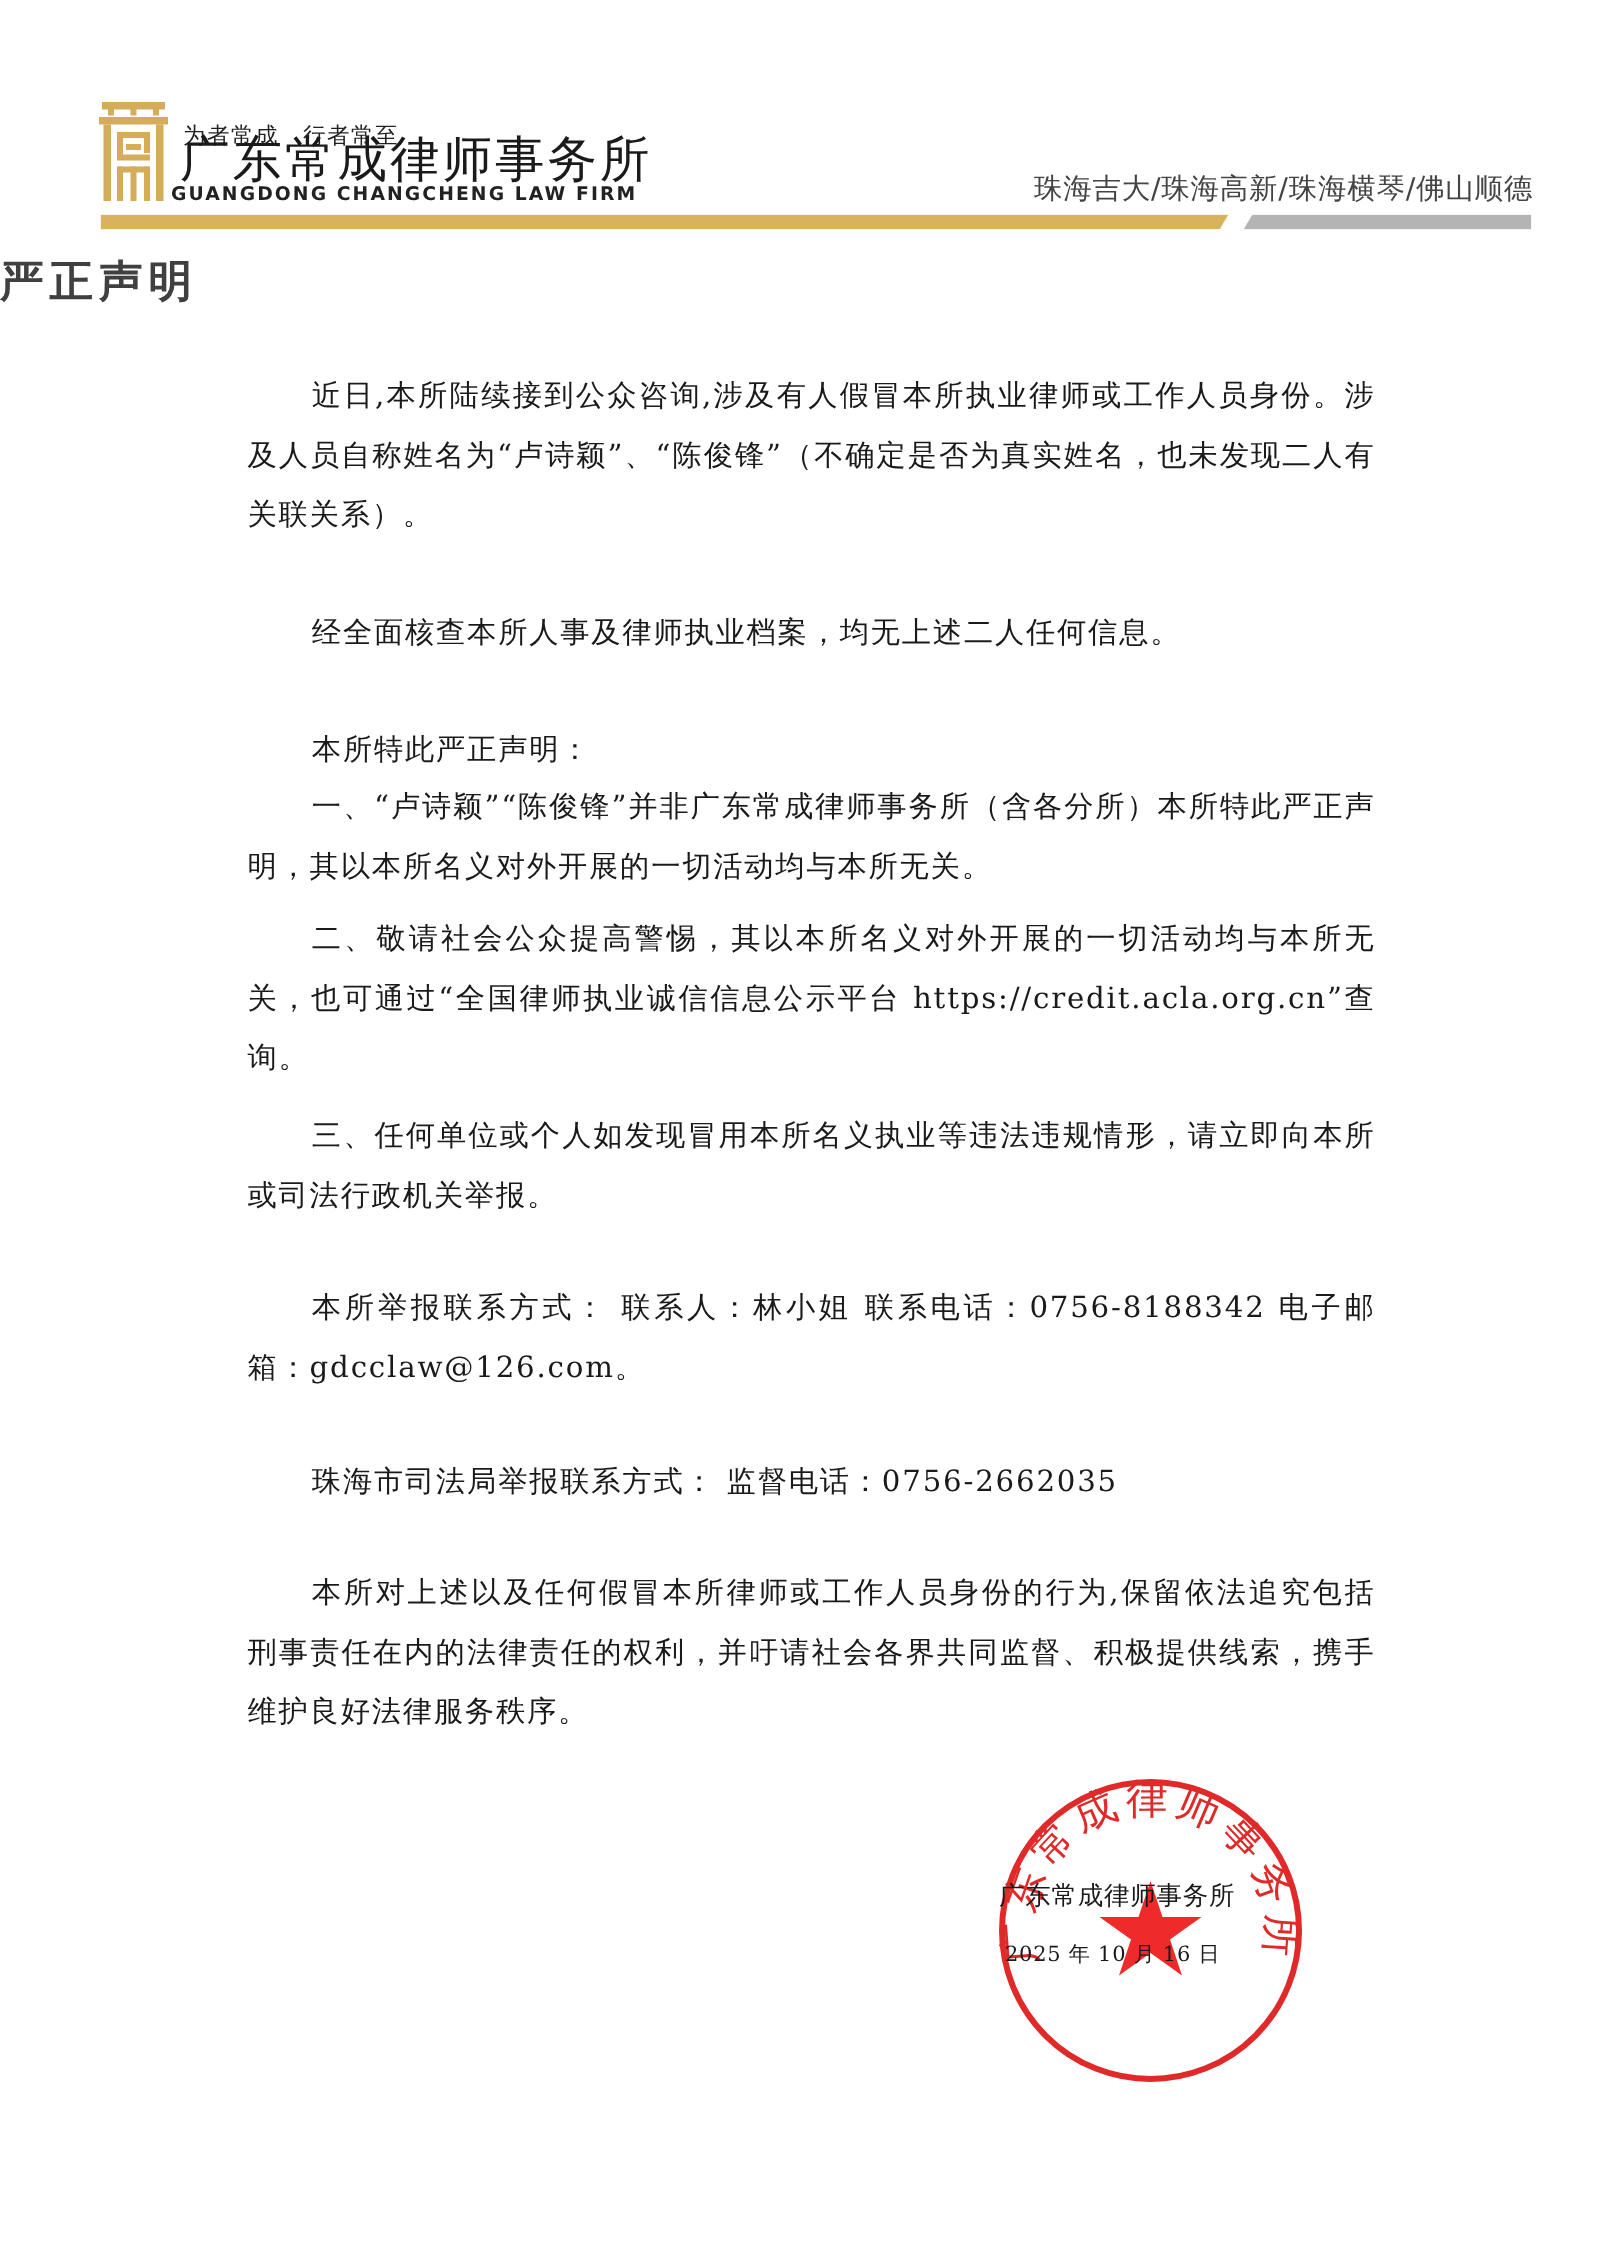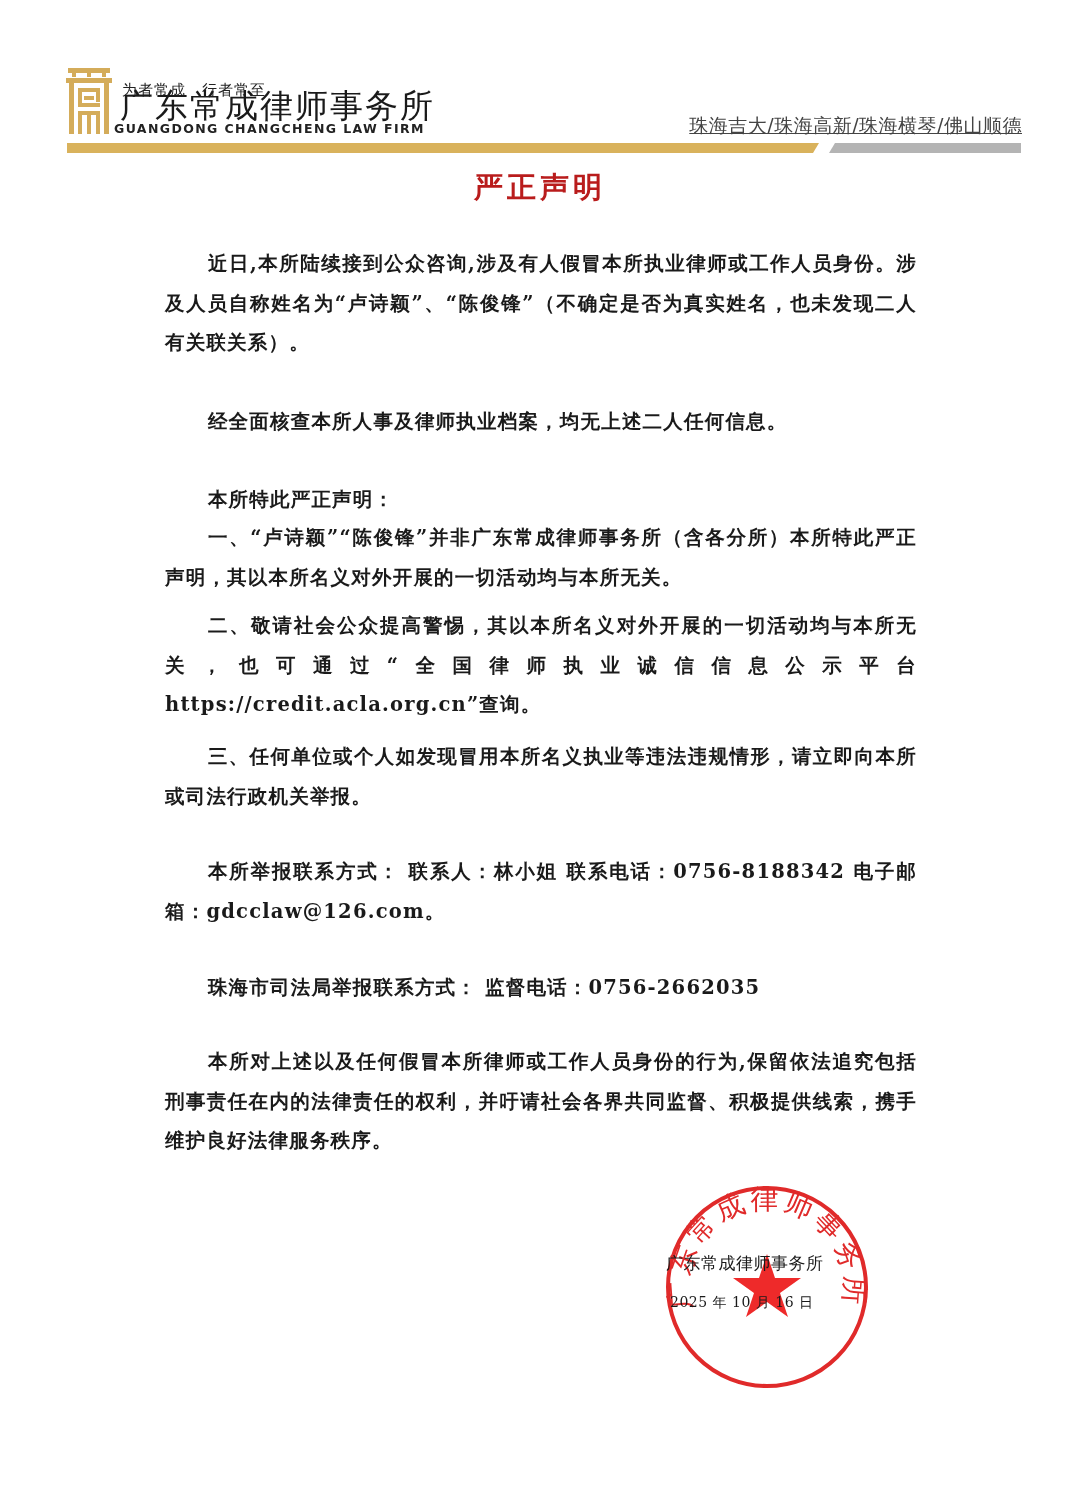--- a/index.html
+++ b/index.html
@@ -8,31 +8,31 @@
   .abs { position:absolute; }
   
   .logo-icon { left:66px; top:68px; width:46px; height:66px; }
   .slogan { left:122px; top:81px; font-family:Liberation Mono, monospace;
             font-size:15px; letter-spacing:1px; color:#222; white-space:pre; }
   .firm-cn { left:120px; top:84px; font-family:"DejaVu Sans","Liberation Sans",sans-serif;
              font-size:33px; letter-spacing:2px; color:#1a1a1a; font-weight:500; }
   .firm-en { left:114px; top:121px; font-family:"DejaVu Sans","Liberation Sans",sans-serif;
              font-size:12.5px; font-weight:bold; letter-spacing:1.4px; color:#222; }
   .branches { right:58px; top:113px; font-family:"DejaVu Sans","Liberation Sans",sans-serif;
-              font-size:19px; color:#444; letter-spacing:0.5px;text-decoration:underline; }
+              font-size:19px; color:#444; letter-spacing:0.5px; }
   .bar-gold { left:67px; top:143px; width:752px; height:10px; background:#d9b25c;
               clip-path:polygon(0 0,100% 0,calc(100% - 6px) 100%,0 100%); }
   .bar-gray { left:829px; top:143px; width:192px; height:10px; background:#b4b4b4;
               clip-path:polygon(6px 0,100% 0,100% 100%,0 100%); }
   
-  .title { left:0; width:1080px; top:168px; text-align:center; font-size:29px;
-           font-weight:bold; letter-spacing:4px; color:#b91c1c; }
+  .title { left:0; width:1080px; top:168px; font-size:29px;
+           font-weight:bold; letter-spacing:4px; color:#404040; }
   
   .para { left:165px; width:752px; font-size:19.5px; line-height:39.5px; color:#1a1a1a;
-          text-indent:2.2em; text-align:justify; letter-spacing:1.2px;font-weight:bold; }
+          text-indent:2.2em; text-align:justify; letter-spacing:1.2px; }
   
   .seal { left:664px; top:1184px; width:206px; height:206px; }
   .sign-line { left:666px; font-size:17px; color:#1a1a1a; letter-spacing:0.5px; white-space:nowrap; }
 </style>
 </head>
 <body>
 
 <div class="abs logo-icon">
   <svg width="46" height="66" viewBox="0 0 46 66">
     <g fill="#d4ac5a">

